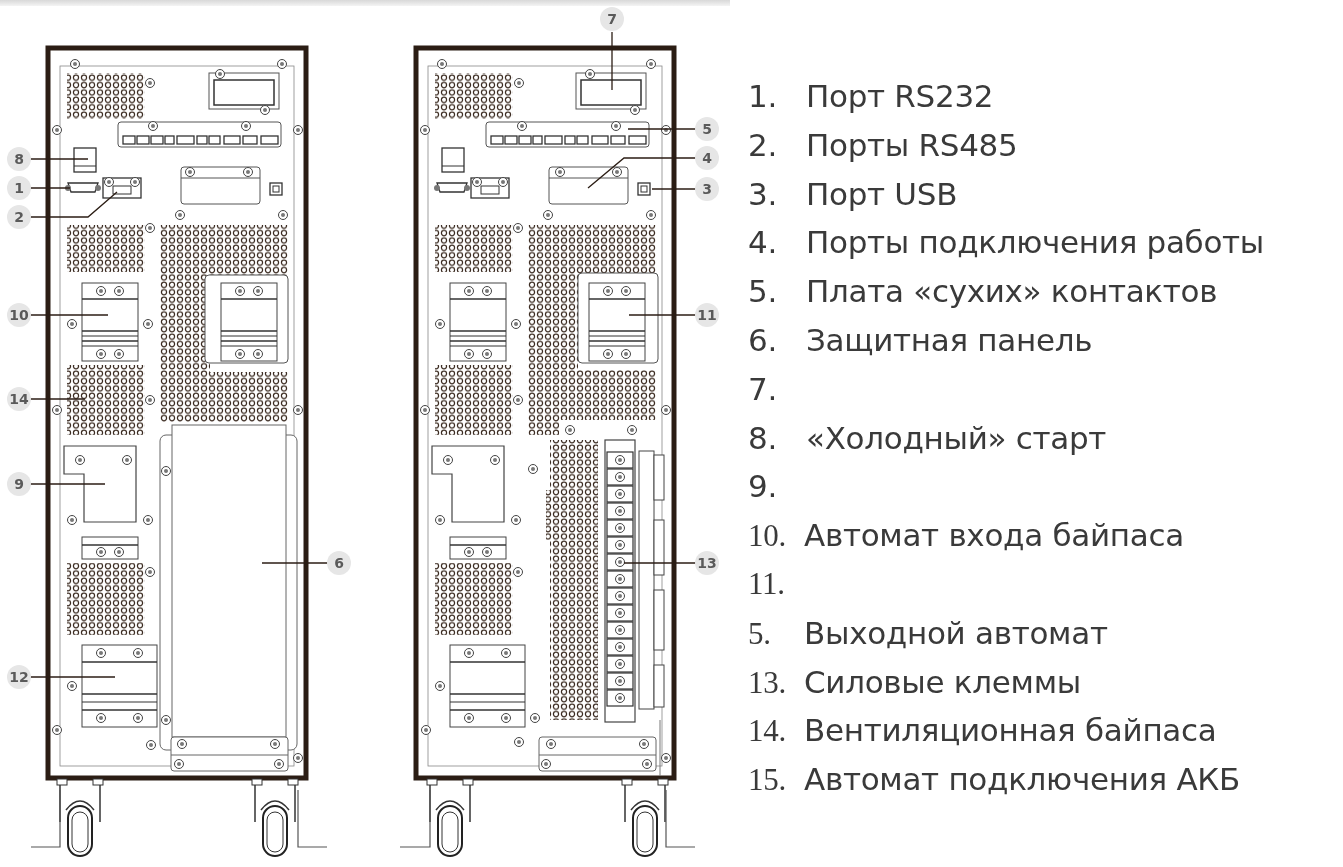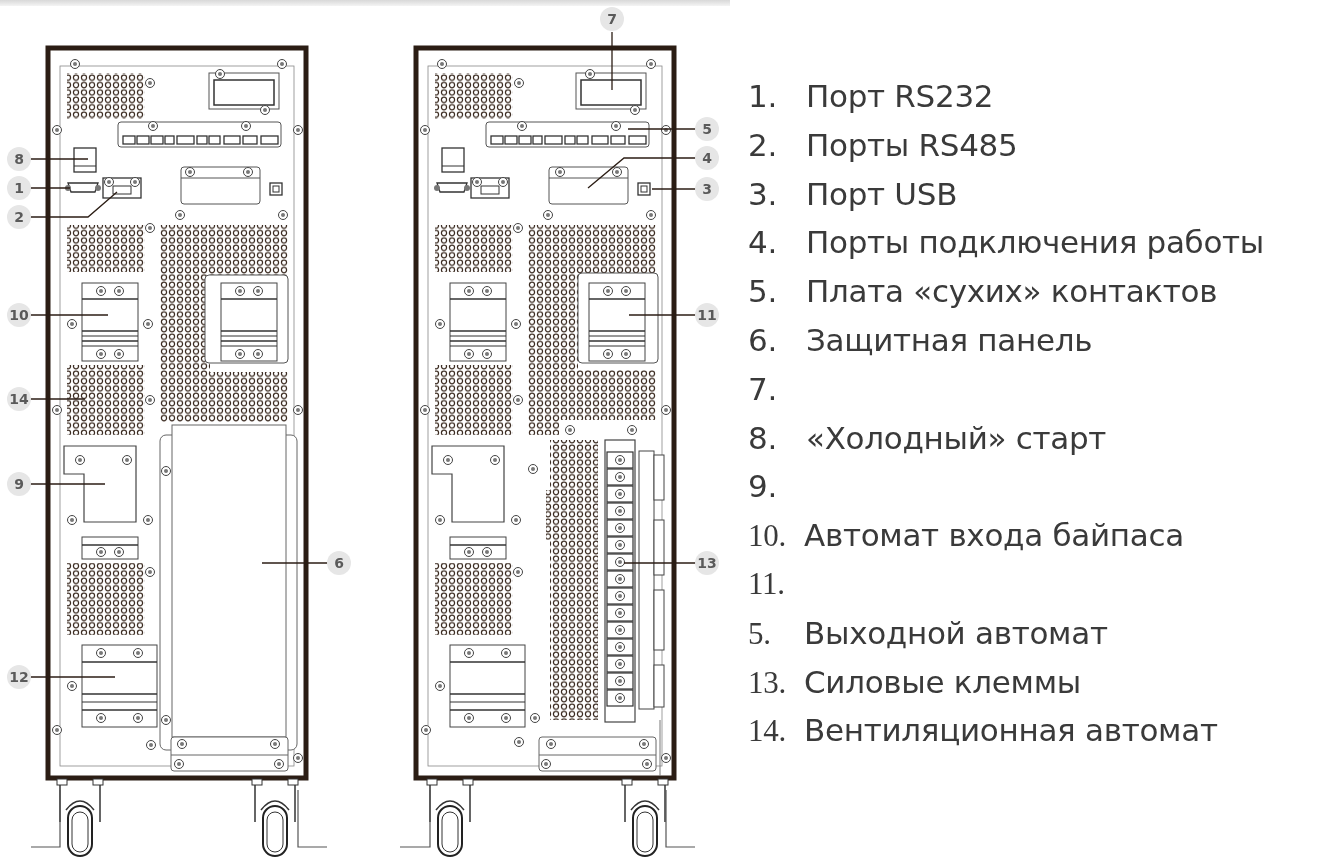--- a/index.html
+++ b/index.html
@@ -454,15 +454,19 @@
   <li>
       <span class="num wide">5.</span>
       <span>Выходной автомат</span>
     </li>
   <li>
       <span class="num wide">13.</span>
       <span>Силовые клеммы</span>
     </li>
   <li>
       <span class="num wide">14.</span>
-      <span>Вентиляционная автомат</span>
+      <span>Вентиляционная байпаса</span>
+    </li>
+  <li>
+      <span class="num wide">15.</span>
+      <span>Автомат подключения АКБ</span>
     </li>
 </ol>
 
 </body></html>

